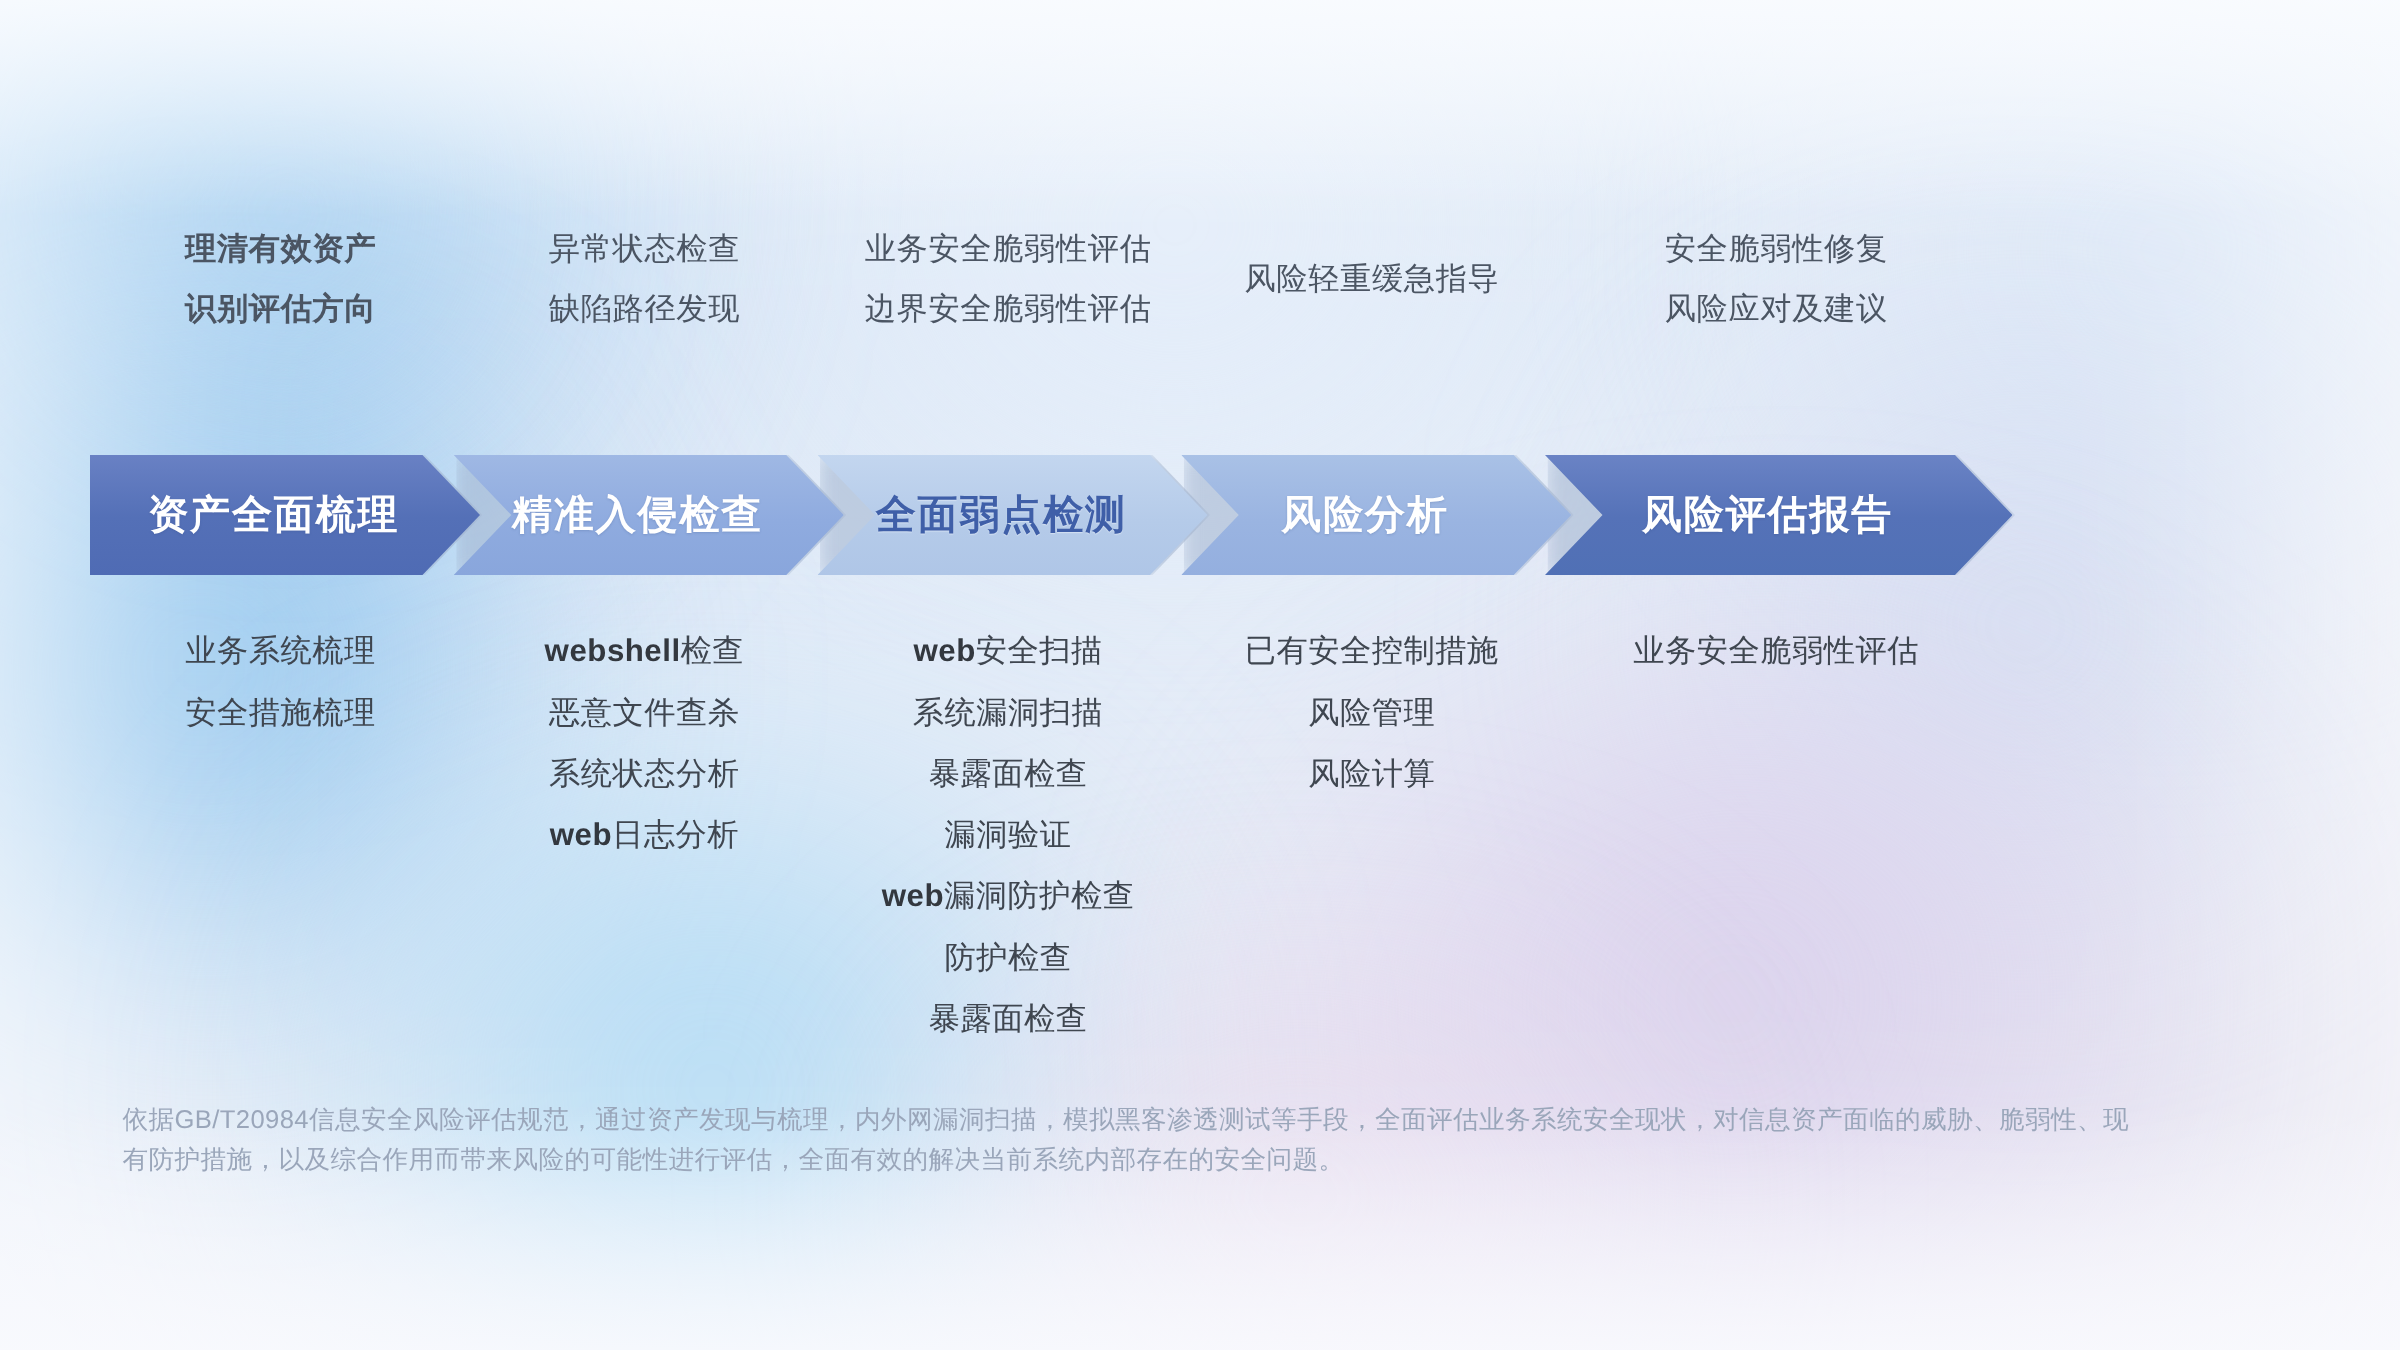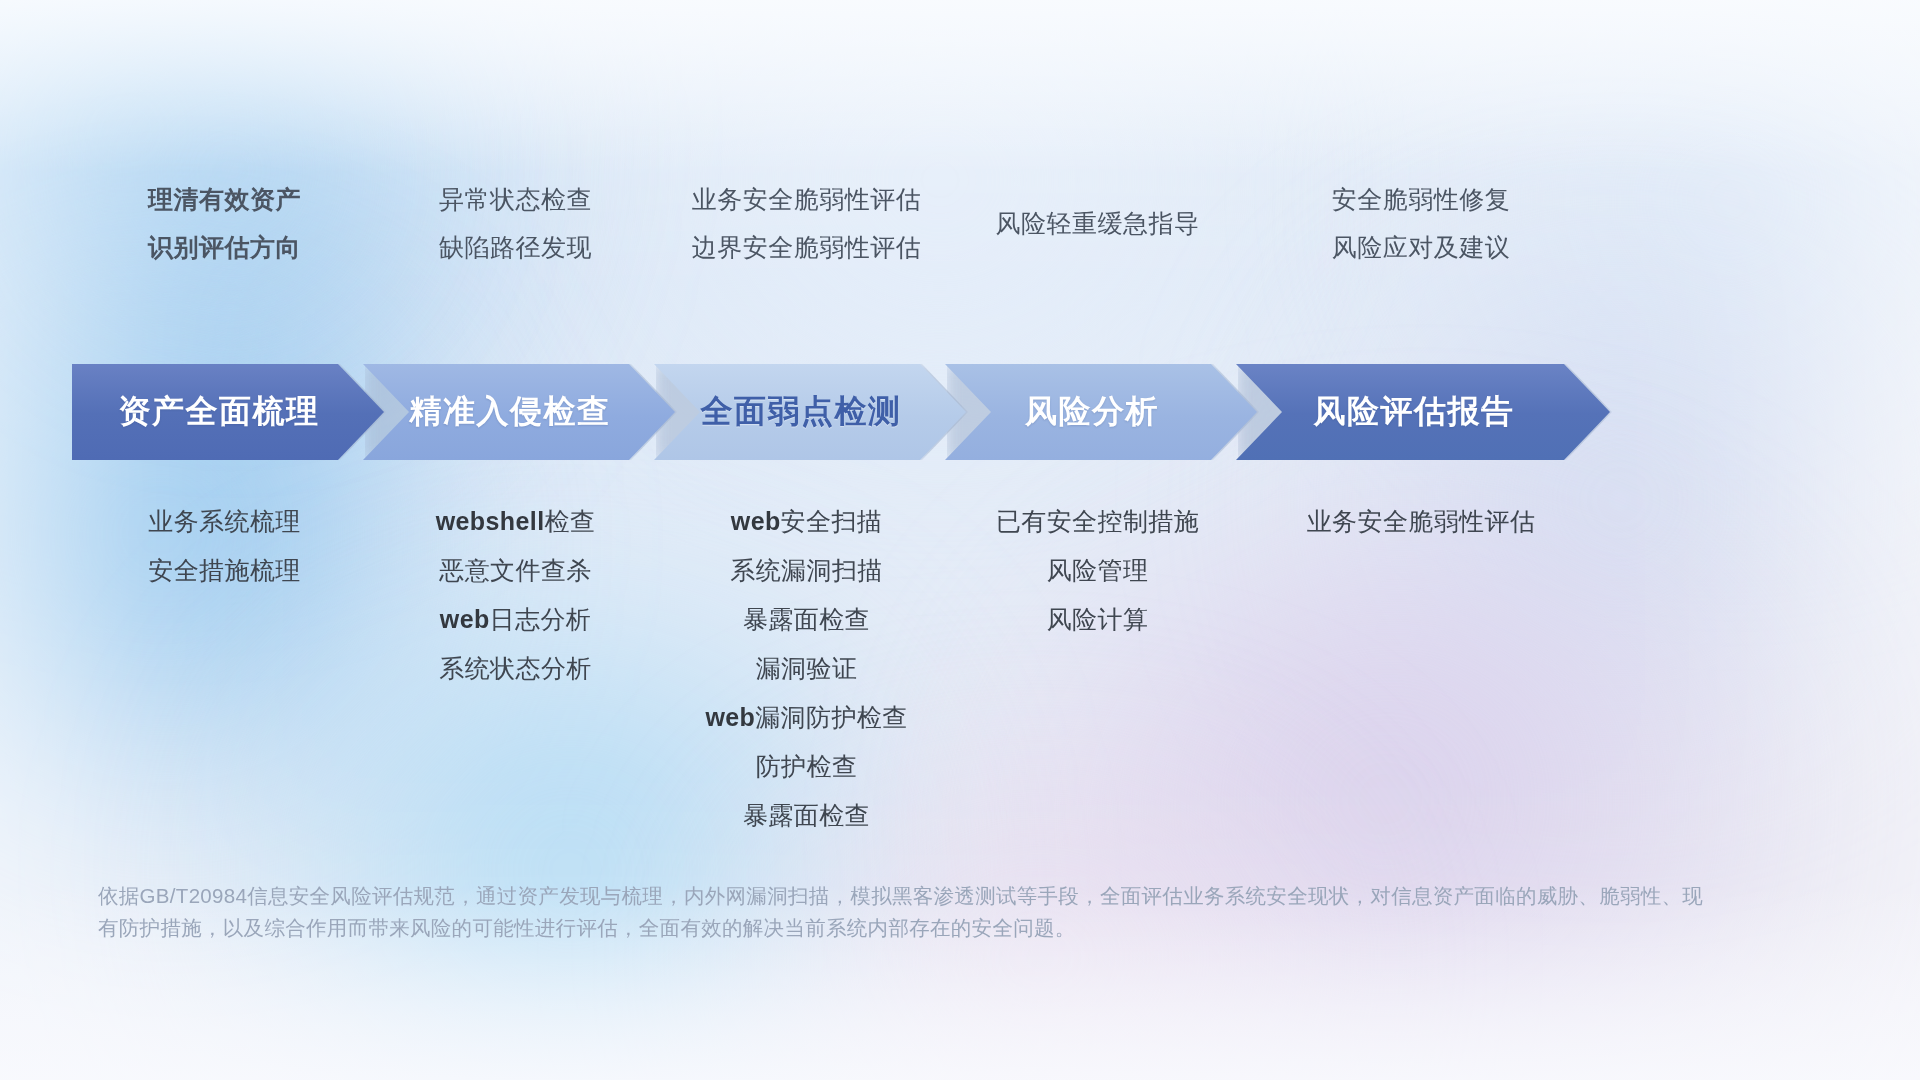--- a/index.html
+++ b/index.html
@@ -199,22 +199,22 @@
   <div class="items-row" style="top:497px;">
 
     <div class="items-col" style="position:absolute;left:72px;width:305px;">
       <div class="item-line">业务系统梳理</div>
       <div class="item-line">安全措施梳理</div>
     </div>
 
     <div class="items-col" style="position:absolute;left:363px;width:305px;">
       <div class="item-line"><b>webshell</b><span>检查</span></div>
       <div class="item-line">恶意文件查杀</div>
+      <div class="item-line">系统状态分析</div>
       <div class="item-line"><b>web</b><span>日志分析</span></div>
-      <div class="item-line">系统状态分析</div>
     </div>
 
     <div class="items-col" style="position:absolute;left:654px;width:305px;">
       <div class="item-line"><b>web</b><span>安全扫描</span></div>
       <div class="item-line">系统漏洞扫描</div>
       <div class="item-line">暴露面检查</div>
       <div class="item-line">漏洞验证</div>
       <div class="item-line"><b>web</b><span>漏洞防护检查</span></div>
       <div class="item-line">防护检查</div>
       <div class="item-line">暴露面检查</div>

